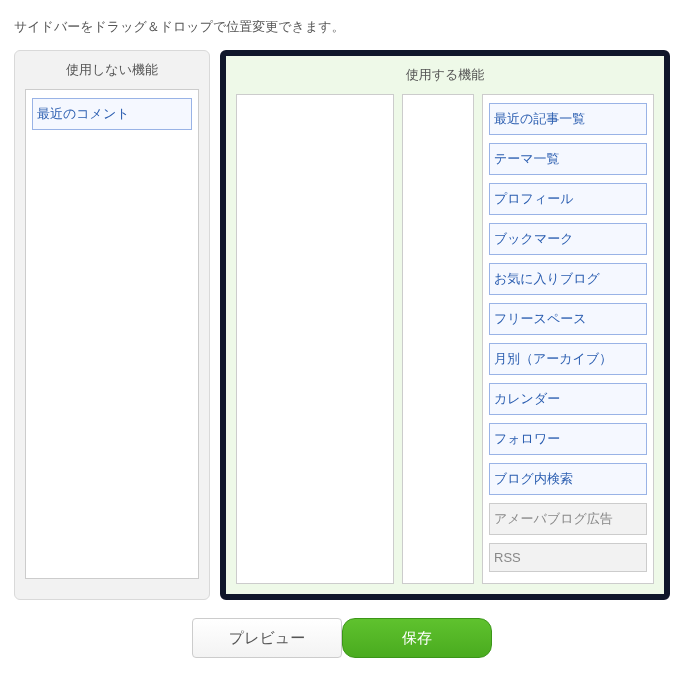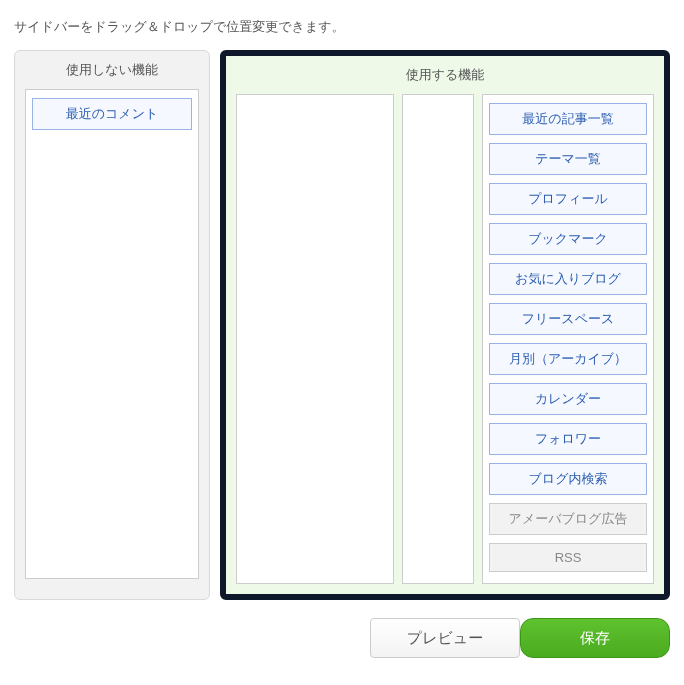--- a/index.html
+++ b/index.html
@@ -54,37 +54,36 @@
       padding: 8px 6px;
     }
     .panel-unused .column { min-height: 490px; }
     .col-left { flex: 1; }
     .col-middle { width: 72px; }
     .col-right { width: 172px; }
     .widget {
       border: 1px solid #99b3e6;
       background: #f5f8ff;
       color: #2a5db0;
-      text-align: center;
       padding: 6px 4px;
       margin-bottom: 8px;
       font-size: 13px;
       cursor: move;
       user-select: none;
     }
     .widget:last-child { margin-bottom: 0; }
     .widget-disabled {
       border: 1px solid #ccc;
       background: #f2f2f2;
       color: #888;
       cursor: default;
     }
     .actions {
       display: flex;
-      justify-content: flex-end;
+      justify-content: center;
       margin-top: 18px;
     }
     .btn {
       display: inline-flex;
       align-items: center;
       justify-content: center;
       width: 150px;
       height: 40px;
       border-radius: 4px;
       font-size: 15px;

